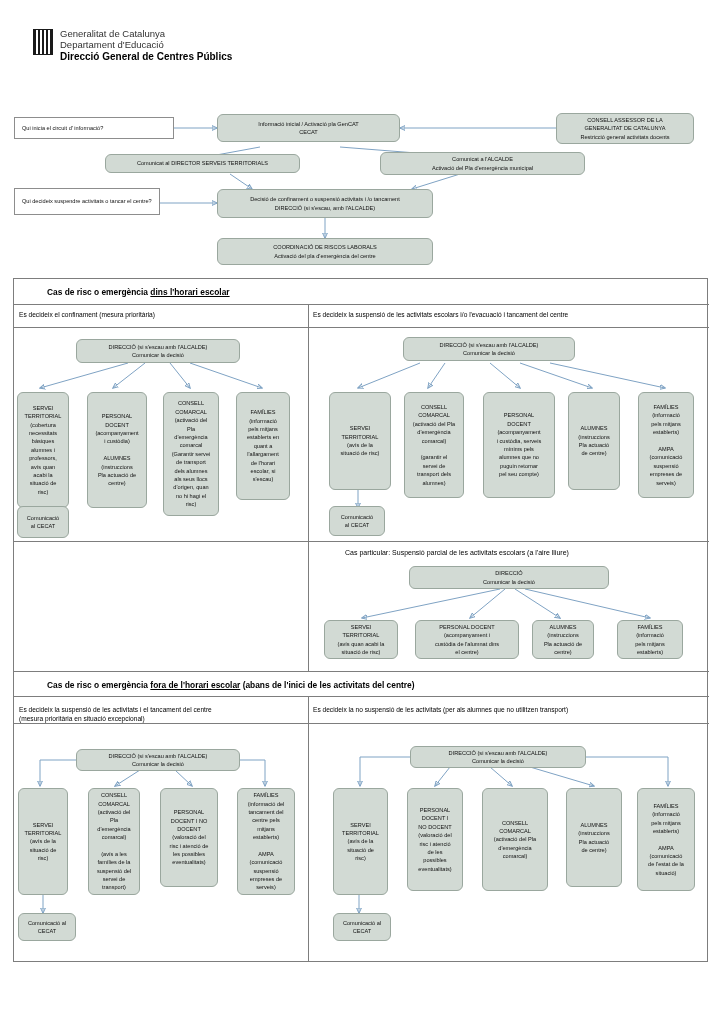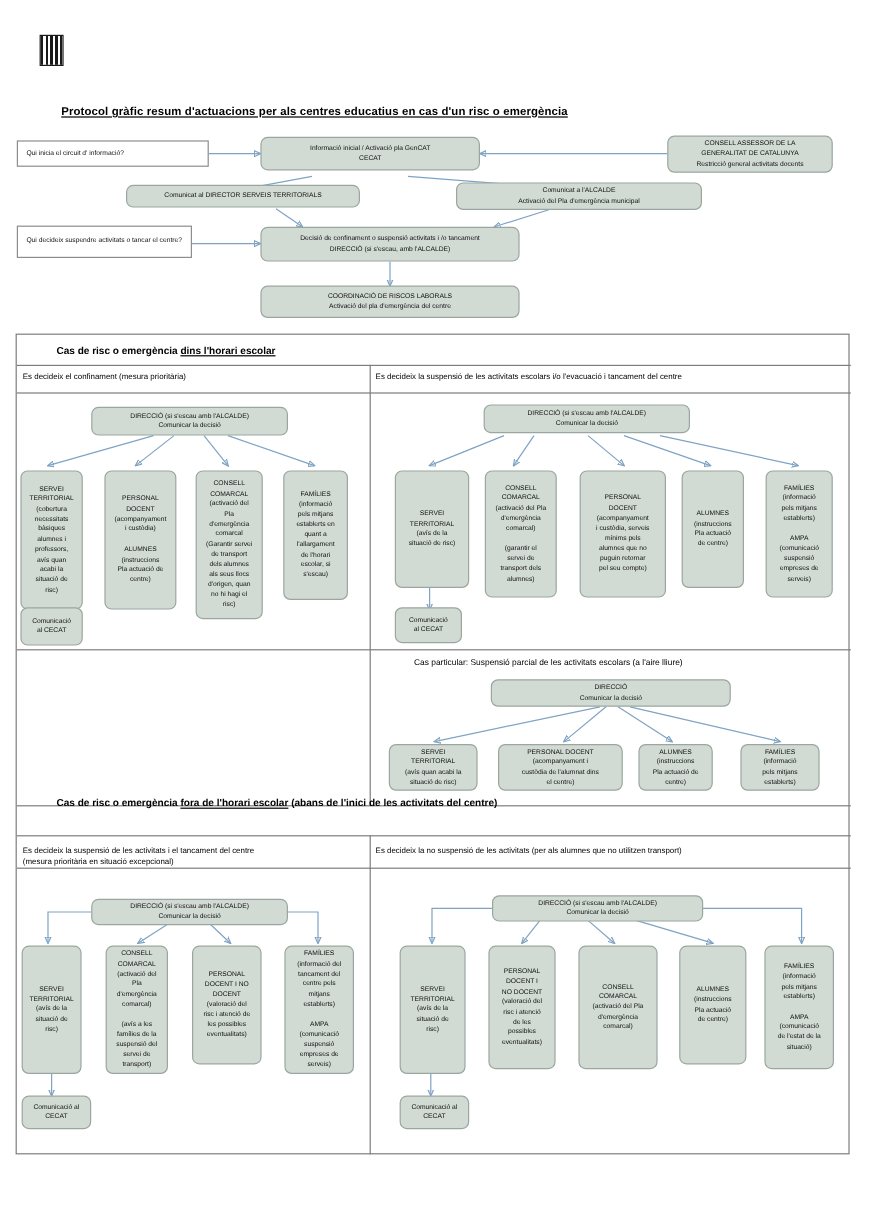--- a/index.html
+++ b/index.html
@@ -72,23 +72,27 @@
   svg.wires{position:absolute;left:0;top:0;width:724px;height:1024px;pointer-events:none;}
   svg.wires line, svg.wires path{stroke:#7fa3c4;stroke-width:1;fill:none;}
 </style>
 </head>
 <body>
 
 <div class="page">
 
   <div class="header">
     <div class="logo"></div>
-  </div>
-
-  <div class="main-title">Protocol gràfic resum d'actuacions per als centres educatius en cas d'un risc o emergència</div>
+    <div class="hdr-lines">
+      <div class="hdr-l1">Generalitat de Catalunya</div>
+      <div class="hdr-l2">Departament d'Educació</div>
+      <div class="hdr-l3">Direcció General de Centres Públics</div>
+    </div>
+  </div>
+
 
   <svg class="wires">
     <defs>
       <marker id="ah" markerWidth="6" markerHeight="6" refX="5" refY="3" orient="auto">
         <path d="M0,0.6 L5.4,3 L0,5.4 z" fill="#7fa3c4" stroke="none"></path>
       </marker>
     </defs>
 
     <line x1="174" y1="128" x2="217" y2="128" marker-end="url(#ah)"></line>
 
@@ -158,21 +162,21 @@
     <div class="vrule" style="left:294px;top:417px;height:266px;"></div>
   </div>
 
   <div class="sec-head" style="left:19px;top:287px;">
     <span>Cas de risc o emergència </span><u>dins l'horari escolar</u>
   </div>
 
   <div class="sub-head" style="left:19px;top:311px;width:270px;">Es decideix el confinament (mesura prioritària)</div>
   <div class="sub-head" style="left:313px;top:311px;width:390px;">Es decideix la suspensió de les activitats escolars i/o l'evacuació i tancament del centre</div>
 
-  <div class="sec-head" style="left:19px;top:664px;">
+  <div class="sec-head" style="left:19px;top:680px;">
     <span>Cas de risc o emergència </span><u>fora de l'horari escolar</u><span> (abans de l'inici de les activitats del centre)</span>
   </div>
 
   <div class="sub-head" style="left:19px;top:706px;width:278px;white-space:pre-line;">Es decideix la suspensió de les activitats i el tancament del centre
 (mesura prioritària en situació excepcional)</div>
   <div class="sub-head" style="left:313px;top:706px;width:392px;">Es decideix la no suspensió de les activitats (per als alumnes que no utilitzen transport)</div>
 
   <svg class="wires">
     <line x1="128" y1="363" x2="40" y2="388" marker-end="url(#ah)"></line>
     <line x1="145" y1="363" x2="113" y2="388" marker-end="url(#ah)"></line>

